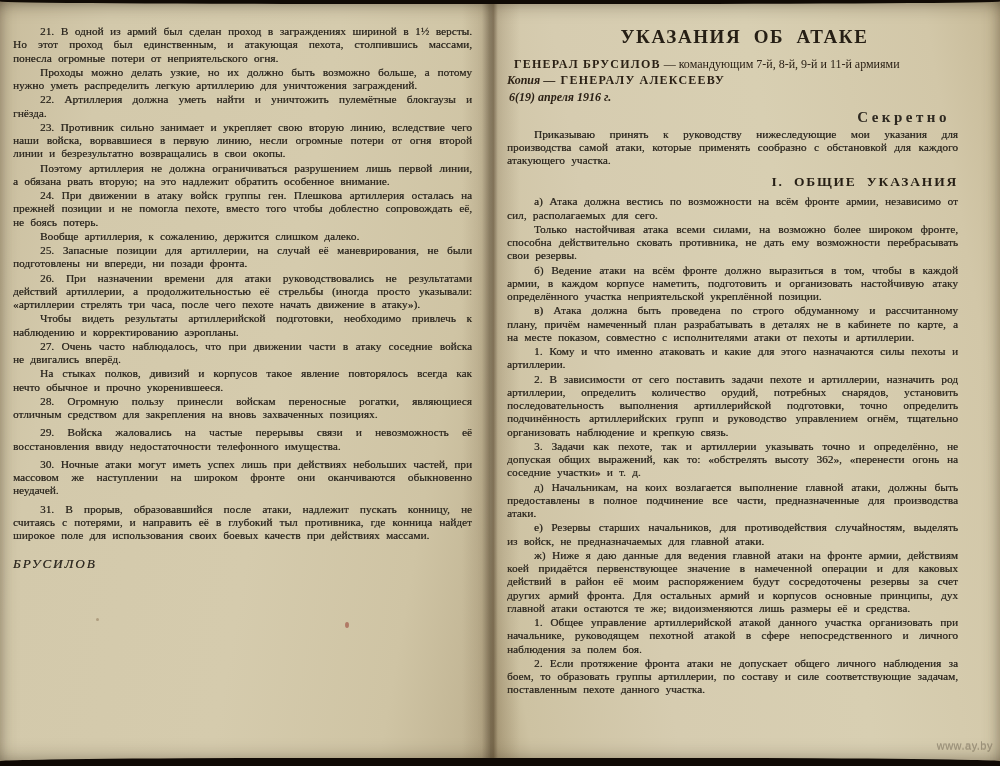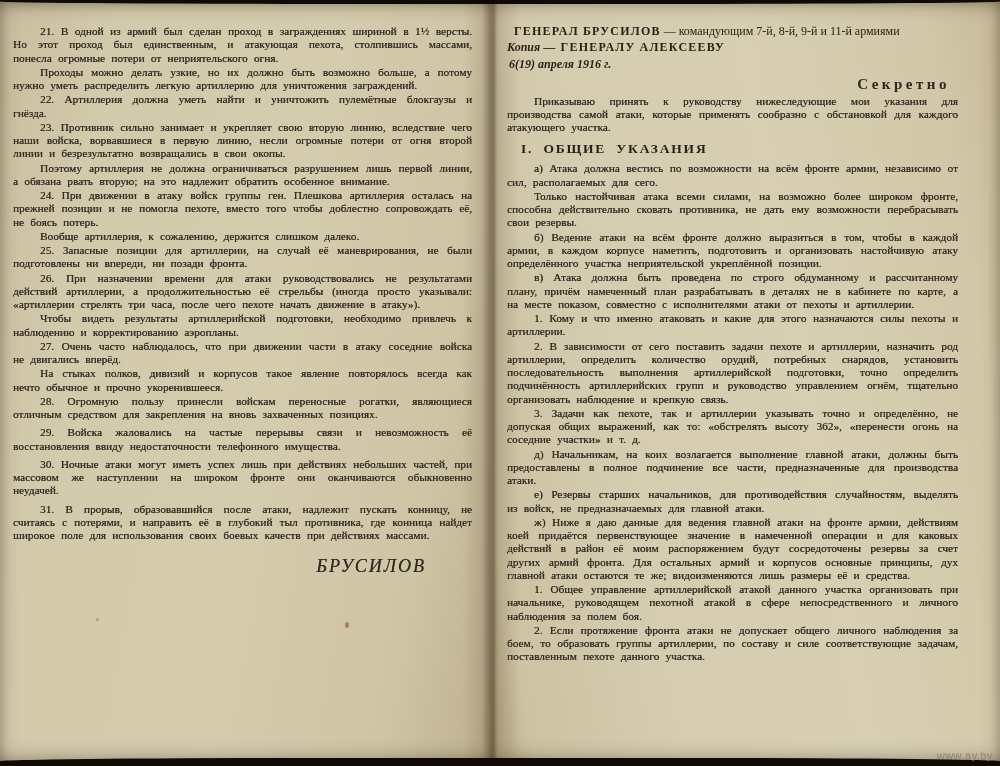--- a/index.html
+++ b/index.html
@@ -20,39 +20,39 @@
   .speck{position:absolute;border-radius:50%;z-index:3;}
 
   
   .col{position:relative;z-index:2;}
   .lp-col{padding:24px 18px 0 13px;}
   .rp-col{padding:24px 42px 0 17px;}
   .para{margin:1px 0 0 0;text-indent:27px;text-align:justify;
     font-size:11.3px;line-height:13.25px;word-spacing:.30em;
     color:#2e2921;text-shadow:.3px 0 0 rgba(46,41,33,.75);}
   .para.gap{margin-top:5px;}
-  .sig{margin:14px 46px 0 0;text-align:right;font-style:italic;
-    font-size:18px;letter-spacing:2px;color:#2e2921;text-shadow:.3px 0 0 rgba(46,41,33,.7);}
+  .sig{margin:14px 46px 0 0;font-style:italic;
+    font-size:13px;letter-spacing:2px;color:#2e2921;text-shadow:.3px 0 0 rgba(46,41,33,.7);}
 
   .rp-title{margin:2px 0 9px 24px;text-align:center;font-weight:bold;
     font-size:19px;letter-spacing:1.6px;word-spacing:6px;color:#261f15;}
   .addr{font-size:12px;line-height:15.5px;color:#2b2116;}
   .addr .caps{font-weight:bold;letter-spacing:1.2px;}
   .addr .bold{font-weight:normal;}
   .addr .ital{font-style:italic;font-weight:bold;}
   .addr-line1{padding-left:7px;}
   .date-line{font-style:italic;font-weight:bold;font-size:12px;margin-top:2px;padding-left:2px;
     color:#2b2116;}
   .secret{margin:3px 8px 2px 0;text-align:right;font-size:15px;font-weight:bold;
     letter-spacing:3.5px;color:#2e2921;}
-  .h-sec{margin:7px 0 5px 14px;text-align:left;font-weight:bold;
+  .h-sec{margin:7px 0 5px 14px;text-align:right;font-weight:bold;
     font-size:13.5px;letter-spacing:1.8px;word-spacing:5px;color:#261f15;}
   .pageno{position:absolute;left:0;bottom:10px;width:470px;text-align:center;
     font-size:13px;letter-spacing:1px;color:#2e2921;z-index:3;}
-  .wm{position:absolute;right:7px;bottom:5px;z-index:6;
+  .wm{position:absolute;right:7px;bottom:15px;z-index:6;
     font-family:"Liberation Sans","DejaVu Sans",sans-serif;
     font-size:11px;letter-spacing:.5px;color:rgba(150,140,118,.7);
     text-shadow:0 1px 0 rgba(80,68,48,.35);text-align:center;}
 </style>
 </head>
 <body>
 
 <div class="photo">
 
   <div class="edge top"></div>
@@ -77,20 +77,21 @@
       <p class="para gap">31. В прорыв, образовавшийся после атаки, надлежит пускать конницу, не считаясь с потерями, и направить её в глубокий тыл противника, где конница найдет широкое поле для использования своих боевых качеств при действиях массами.</p>
       <div class="sig">БРУСИЛОВ</div>
     </div>
     <div class="speck" style="left:345px;top:622px;width:4px;height:6px;background:rgba(150,60,50,.55);"></div>
     <div class="speck" style="left:96px;top:618px;width:3px;height:3px;background:rgba(120,90,60,.4);"></div>
   </div>
 
   <div class="page page-right">
     <div class="col rp-col">
 
+      <h1 class="rp-title">УКАЗАНИЯ ОБ АТАКЕ</h1>
 
       <div class="addr">
         <div class="addr-line1"><span class="caps">ГЕНЕРАЛ БРУСИЛОВ</span>&nbsp;<span class="bold">— командующим 7-й, 8-й, 9-й и 11-й армиями</span></div>
         <div><span class="ital">Копия</span>&nbsp;<span class="caps">— ГЕНЕРАЛУ АЛЕКСЕЕВУ</span></div>
         <div class="date-line">6(19) апреля 1916 г.</div>
       </div>
 
       <div class="secret">Секретно</div>
 
       <p class="para">Приказываю принять к руководству нижеследующие мои указания для производства самой атаки, которые применять сообразно с обстановкой для каждого атакующего участка.</p>

